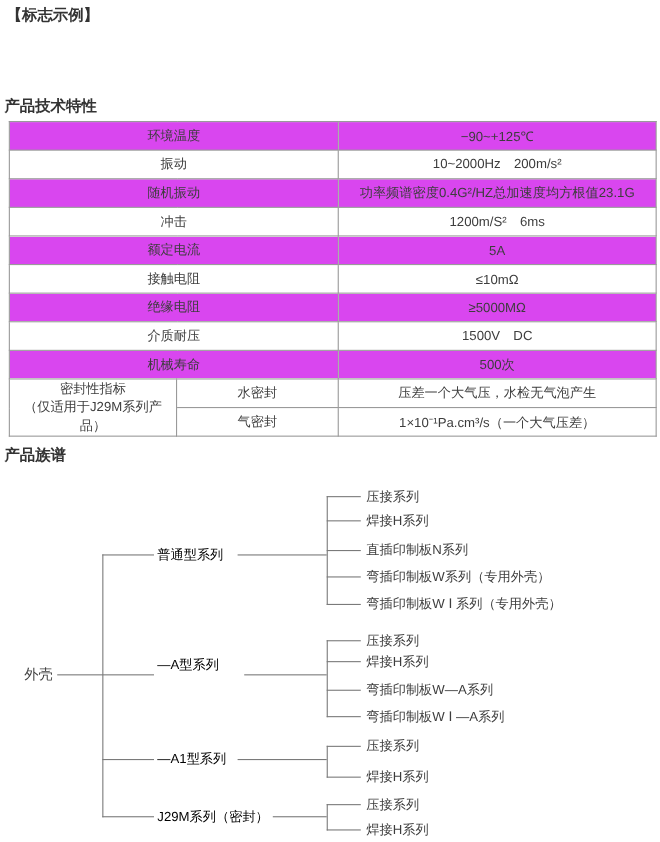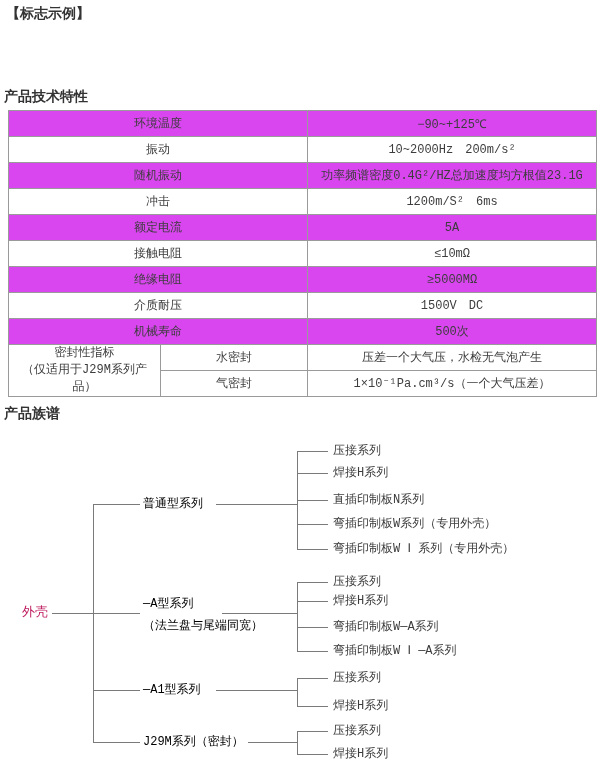--- a/index.html
+++ b/index.html
@@ -1,35 +1,35 @@
 <!DOCTYPE html>
 <html><head>
 <meta charset="utf-8">
 <style>
   html,body{margin:0;padding:0;background:#fff;}
   .page{position:relative;width:600px;height:765px;background:#ffffff;overflow:hidden;
-        font-family:Liberation Mono, monospace;color:#3a3a3a;}
+        font-family:Liberation Sans, sans-serif;color:#3a3a3a;}
   .h-title{position:absolute;left:6px;top:5px;font-size:14px;font-weight:bold;color:#333;}
   .para{position:absolute;left:8px;top:27px;width:586px;font-size:13px;line-height:22px;
         text-indent:2em;color:#404040;}
   .h-section{position:absolute;left:4px;font-size:14px;font-weight:bold;color:#333;}
 
   table.spec{position:absolute;left:8px;top:110px;width:588px;border-collapse:collapse;
              table-layout:fixed;}
   table.spec td{border:1px solid #9a9a9a;text-align:center;vertical-align:middle;
                 font-size:12px;color:#3d3d3d;height:25px;padding:0 4px;overflow:hidden;}
   tr.shade td{background:#d946ef;}
   td.seal-lbl{line-height:17px;}
 
   .tree{position:absolute;left:0;top:0;width:600px;height:765px;}
   .hl{position:absolute;height:1px;background:#7a7a7a;}
   .vl{position:absolute;width:1px;background:#7a7a7a;}
   .leaf{position:absolute;font-size:12px;color:#3d3d3d;white-space:nowrap;line-height:16px;}
   .gname{position:absolute;font-size:12px;color:#000000;white-space:nowrap;line-height:16px;text-align:center;}
-  .root{position:absolute;font-size:13px;color:#be185d;line-height:16px;}
+  .root{position:absolute;font-size:13px;color:#404040;line-height:16px;}
 </style>
 </head>
 <body>
 
 <div class="page">
 
   <div class="h-title">【标志示例】</div>
 
   <div class="h-section" style="top:88px;">产品技术特性</div>
 
@@ -108,21 +108,20 @@
     <div class="hl" style="left:297px;top:473px;width:31px;"></div>
     <div class="leaf" style="left:333px;top:465px;">焊接H系列</div>
     <div class="hl" style="left:297px;top:500px;width:31px;"></div>
     <div class="leaf" style="left:333px;top:492px;">直插印制板N系列</div>
     <div class="hl" style="left:297px;top:524px;width:31px;"></div>
     <div class="leaf" style="left:333px;top:516px;">弯插印制板W系列（专用外壳）</div>
     <div class="hl" style="left:297px;top:549px;width:31px;"></div>
     <div class="leaf" style="left:333px;top:541px;">弯插印制板W Ⅰ 系列（专用外壳）</div>
 
     <div class="gname" style="left:143px;top:596px;">—A型系列</div>
-    <div class="gname" style="left:143px;top:618px;">（法兰盘与尾端同宽）</div>
     <div class="hl" style="left:222px;top:613px;width:75px;"></div>
     <div class="vl" style="left:297px;top:582px;height:70px;"></div>
     <div class="hl" style="left:297px;top:582px;width:31px;"></div>
     <div class="leaf" style="left:333px;top:574px;">压接系列</div>
     <div class="hl" style="left:297px;top:601px;width:31px;"></div>
     <div class="leaf" style="left:333px;top:593px;">焊接H系列</div>
     <div class="hl" style="left:297px;top:627px;width:31px;"></div>
     <div class="leaf" style="left:333px;top:619px;">弯插印制板W—A系列</div>
     <div class="hl" style="left:297px;top:651px;width:31px;"></div>
     <div class="leaf" style="left:333px;top:643px;">弯插印制板W Ⅰ —A系列</div>

